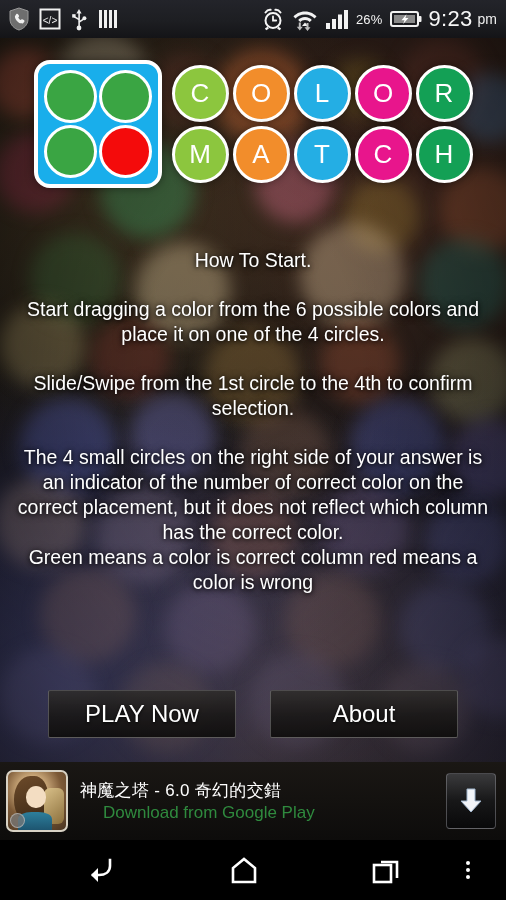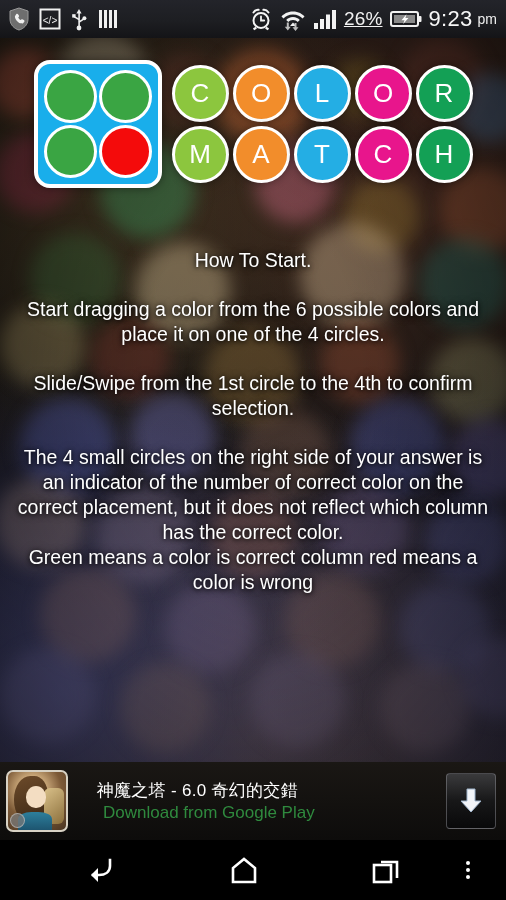--- a/index.html
+++ b/index.html
@@ -14,21 +14,21 @@
 
   
   .statusbar{
     position:absolute; top:0; left:0; width:506px; height:38px;
     background:linear-gradient(to bottom,#23242a 0%,#1d1e22 55%,#141417 100%);
     display:flex; align-items:center; z-index:40;
   }
   .sb-left{ display:flex; align-items:center; gap:10px; padding-left:9px; }
   .sb-right{ display:flex; align-items:center; gap:7px; margin-left:auto; padding-right:9px; }
   .sb-icon{ display:block; }
-  .sb-pct{ color:#f2f2f2; font-size:19px; letter-spacing:.2px;text-decoration:underline; }
+  .sb-pct{ color:#f2f2f2; font-size:13px; letter-spacing:.2px; }
   .sb-time{ color:#f7f7f7; font-size:22px; letter-spacing:.3px; }
   .sb-ampm{ color:#f0f0f0; font-size:14px; margin-left:-2px; }
 
   
   .bg{
     position:absolute; top:38px; left:0; width:506px; height:762px;
     background:#14110e; overflow:hidden;
   }
   .bg-base{
     position:absolute; inset:0;
@@ -120,21 +120,21 @@
     background:linear-gradient(to bottom,#2d7f9c,#1d5570);
   }
   .ad-thumb .armor{
     position:absolute; right:2px; top:16px; width:20px; height:36px; border-radius:6px;
     background:linear-gradient(140deg,#d9c089,#8b6f3c);
   }
   .ad-thumb .badge{
     position:absolute; left:2px; bottom:2px; width:15px; height:15px; border-radius:50%;
     background:rgba(120,120,120,.75); border:1px solid rgba(220,220,220,.5);
   }
-  .ad-text{ margin-left:12px; display:flex; flex-direction:column; justify-content:center; gap:1px;align-items:center; }
+  .ad-text{ margin-left:12px; display:flex; flex-direction:column; justify-content:center; gap:1px; }
   .ad-title{ color:#fff; font-size:17px; letter-spacing:.3px; }
   .ad-sub{ color:#2f8a3e; font-size:17px;margin-left:23px; }
   .ad-dl{
     margin-left:auto; margin-right:10px; width:50px; height:56px; border-radius:4px;
     background:linear-gradient(to bottom,#3a3a3c 0%,#171718 50%,#09090a 100%);
     border:1px solid rgba(140,140,145,.5);
     display:flex; align-items:center; justify-content:center; cursor:pointer; flex:0 0 auto;
   }
 
   
@@ -288,20 +288,24 @@
   </div>
 
   <div class="howto">
     <p class="title">How To Start.</p>
     <p class="para">Start dragging a color from the 6 possible colors and place it on one of the 4 circles.</p>
     <p class="para">Slide/Swipe from the 1st circle to the 4th to confirm selection.</p>
     <p class="tight">The 4 small circles on the right side of your answer is an indicator of the number of correct color on the correct placement, but it does not reflect which column has the correct color.</p>
     <p class="tight">Green means a color is correct column red means a color is wrong</p>
   </div>
 
+  <div class="btn-row">
+    <div class="btn">PLAY Now</div>
+    <div class="btn">About</div>
+  </div>
 
   <div class="ad">
     <div class="ad-thumb">
       <div class="hair"></div>
       <div class="armor"></div>
       <div class="face"></div>
       <div class="dress"></div>
       <div class="badge"></div>
     </div>
     <div class="ad-text">

